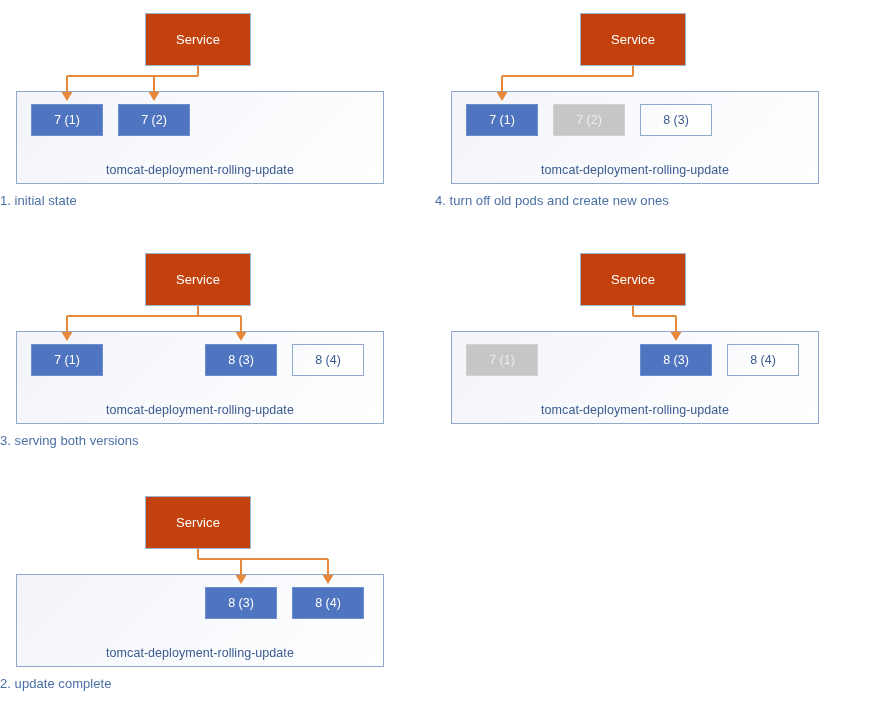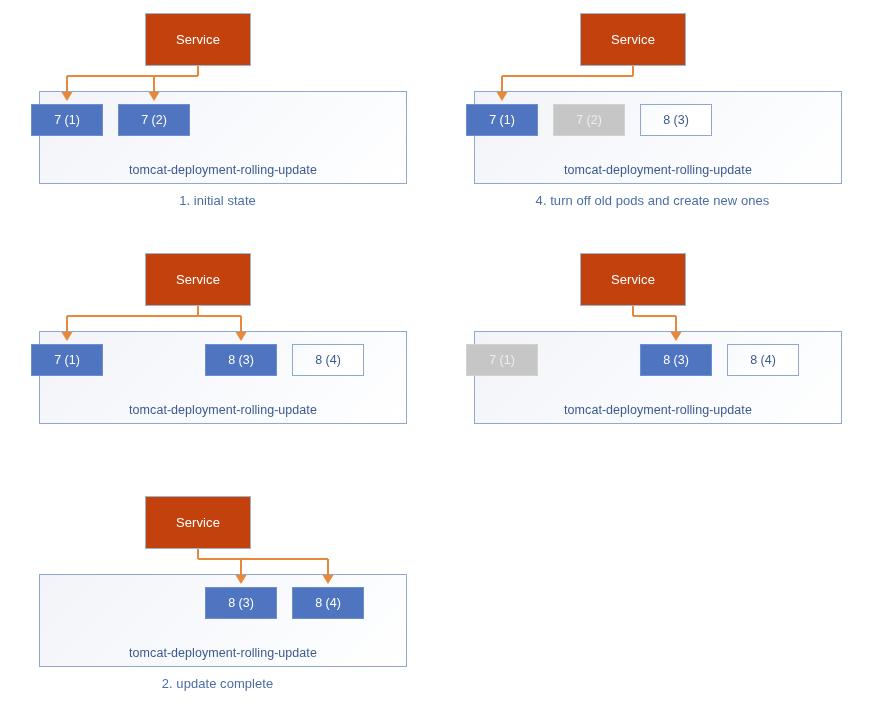--- a/index.html
+++ b/index.html
@@ -49,21 +49,20 @@
   }
 
   
   .deployment-box {
     position: absolute;
     width: 368px;
     height: 93px;
     box-sizing: border-box;
     border: 1px solid #8FA8CB;
     background: linear-gradient(135deg, #F2F4F9 0%, #F7F9FC 45%, #FFFFFF 100%);
-    margin-left: 23px;
   }
   .deployment-label {
     position: absolute;
     left: 0;
     right: 0;
     bottom: 6px;
     text-align: center;
     font-size: 12.5px;
     color: #3B5A90;
     letter-spacing: .05px;
@@ -104,21 +103,20 @@
     height: 240px;
     overflow: visible;
     pointer-events: none;
   }
 
   
   .caption {
     position: absolute;
     left: 0;
     width: 435px;
-    text-align: center;
     font-size: 13px;
     color: #4A6FA5;
     letter-spacing: .05px;
   }
 </style>
 </head>
 <body>
 
 <div id="diagram-root">
     <div class="panel" style="left: 0px; top: 0px;">
@@ -190,20 +188,21 @@
           <path d="M 198 66 L 198 76" stroke="#E8883A" stroke-width="2" fill="none"></path>
           <path d="M 67 76 L 241 76" stroke="#E8883A" stroke-width="2" fill="none"></path>
           <path d="M 67 76 L 67 93" stroke="#E8883A" stroke-width="2" fill="none"></path>
           <path d="M 61.5 92 L 72.5 92 L 67 101 Z" fill="#E8883A"></path>
           <path d="M 241 76 L 241 93" stroke="#E8883A" stroke-width="2" fill="none"></path>
           <path d="M 235.5 92 L 246.5 92 L 241 101 Z" fill="#E8883A"></path>
         </svg>
         <div class="service-box" style="left: 145px; top: 13px;">
           <span class="service-label">Service</span>
         </div>
+        <div class="caption" style="top: 193px;">3. serving both versions</div>
       </div>
     </div>
     <div class="panel" style="left: 435px; top: 240px;">
       <div class="stage">
         <div class="deployment-box" style="left: 16px; top: 91px;">
           <div class="deployment-label">tomcat-deployment-rolling-update</div>
         </div>
         <div class="pod terminating" style="left: 31px; top: 104px;">
           <span>7 (1)</span>
         </div>

